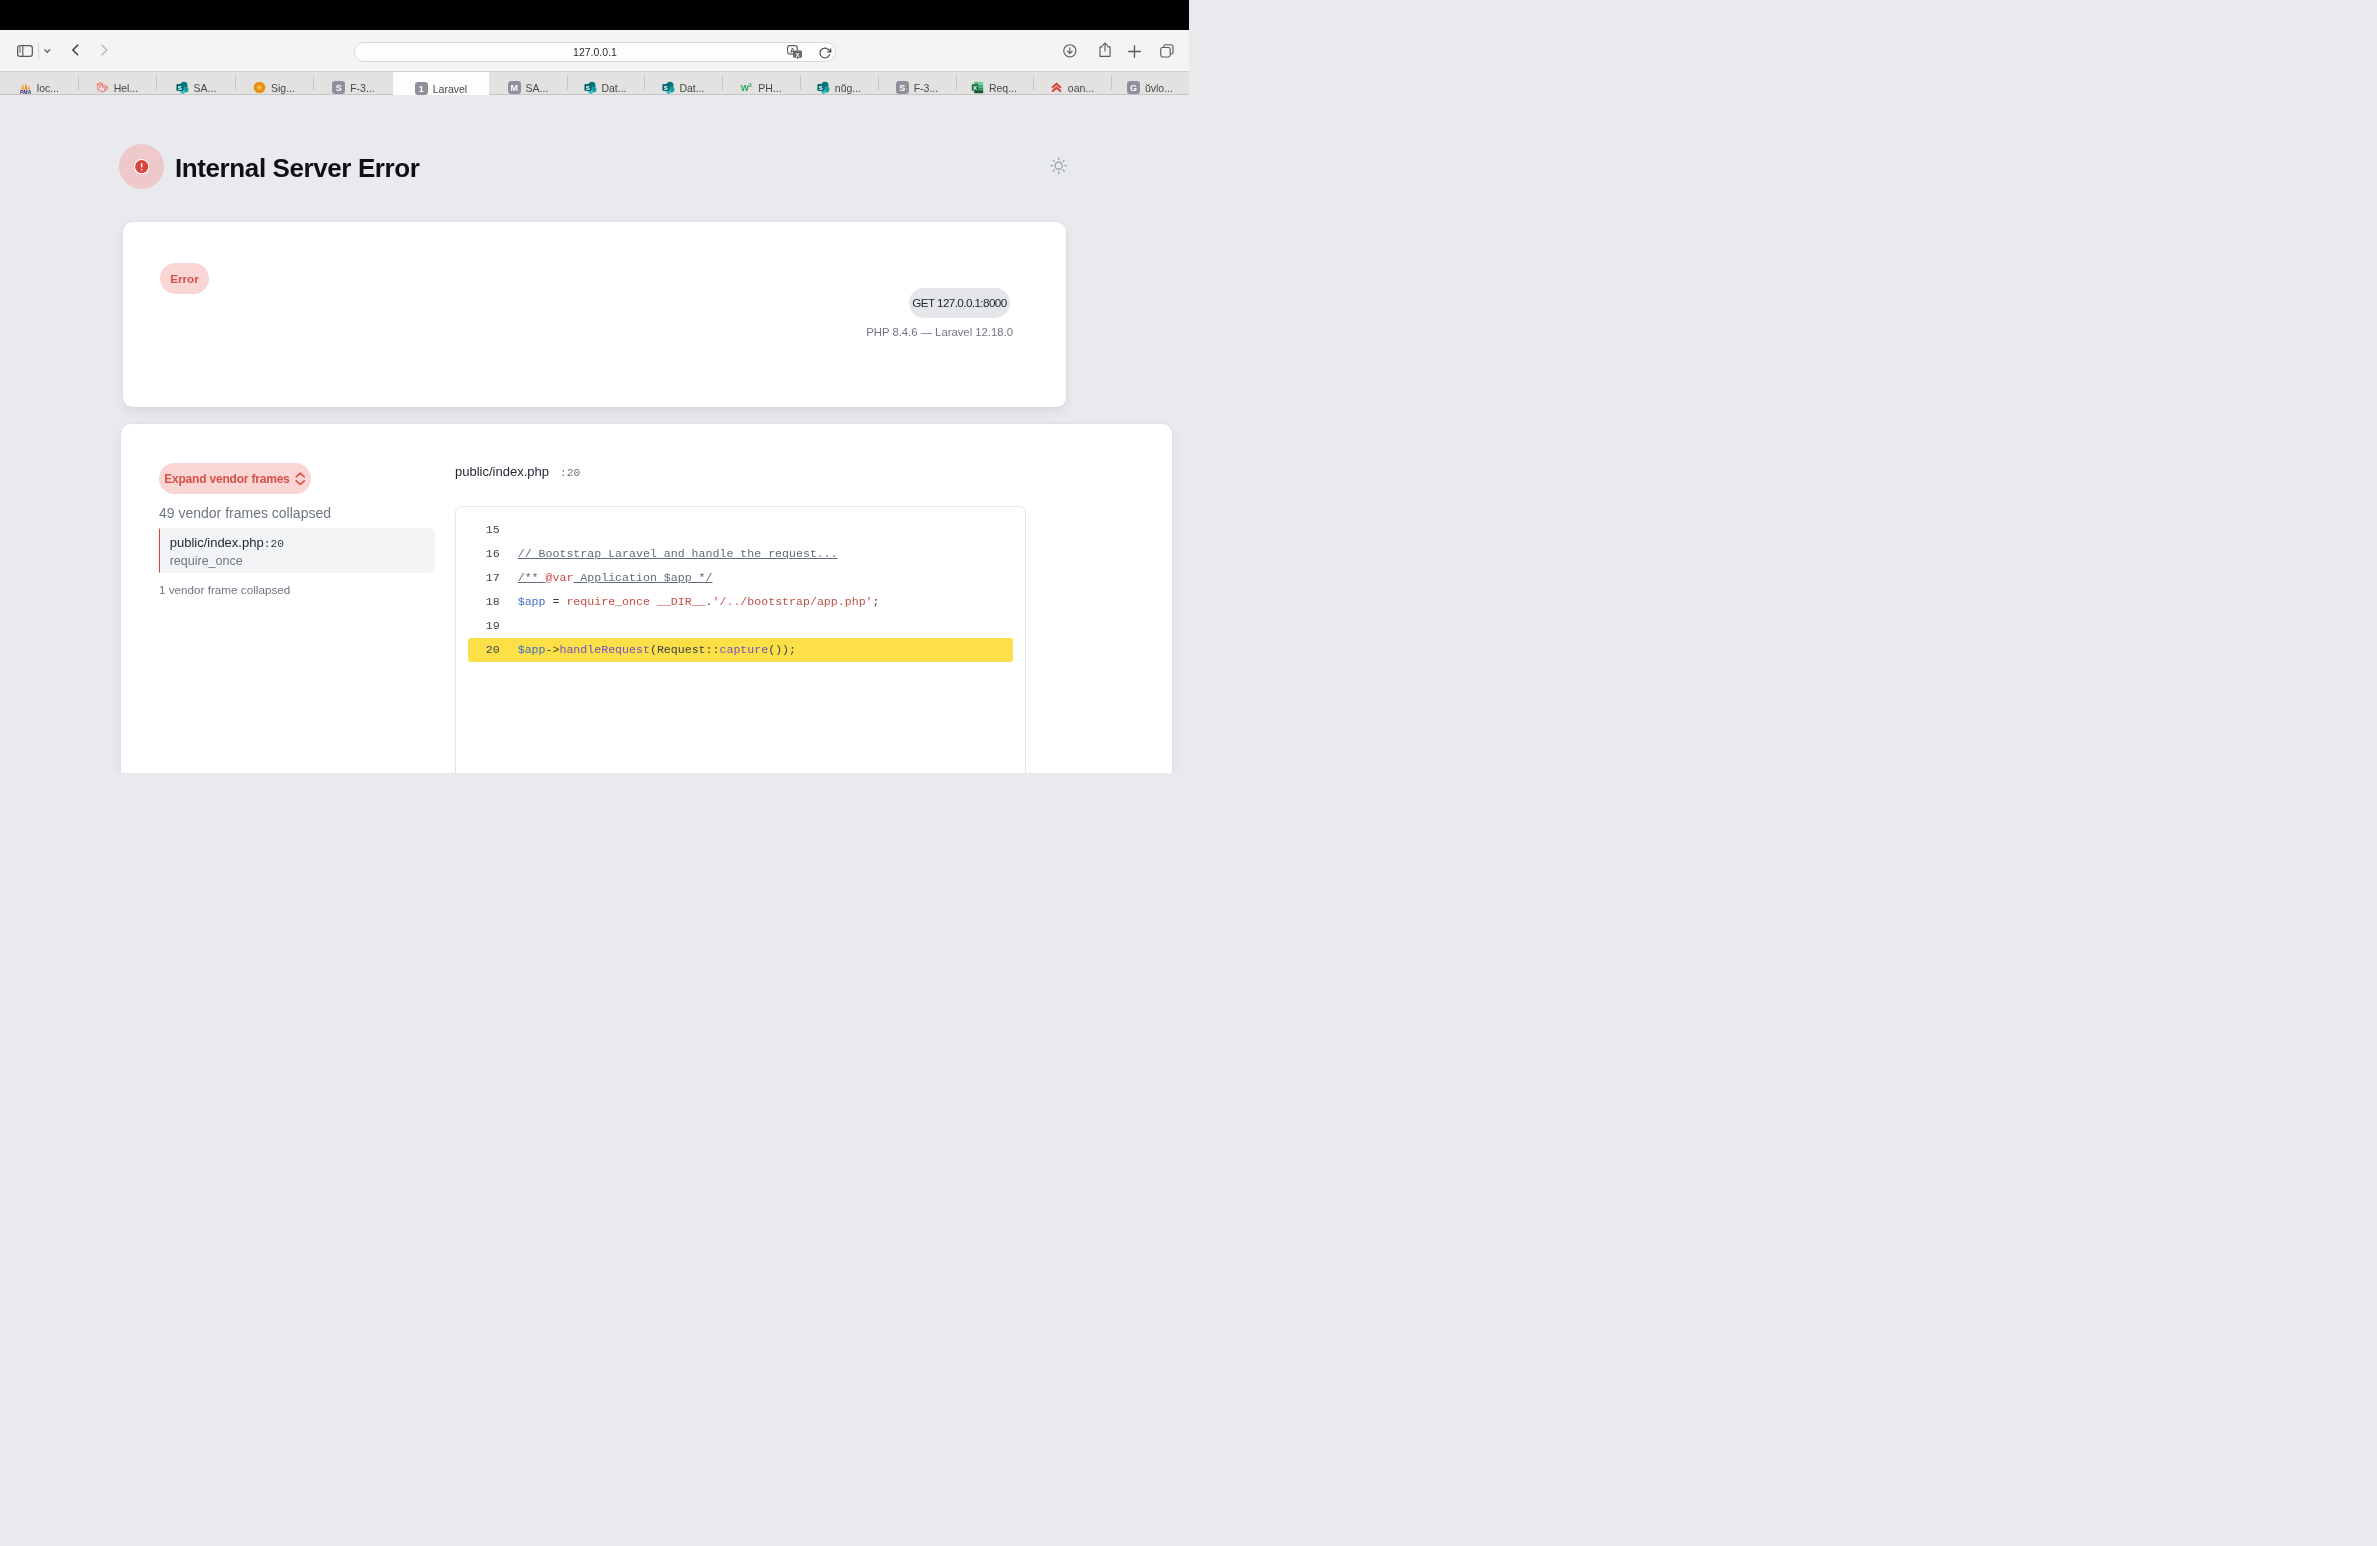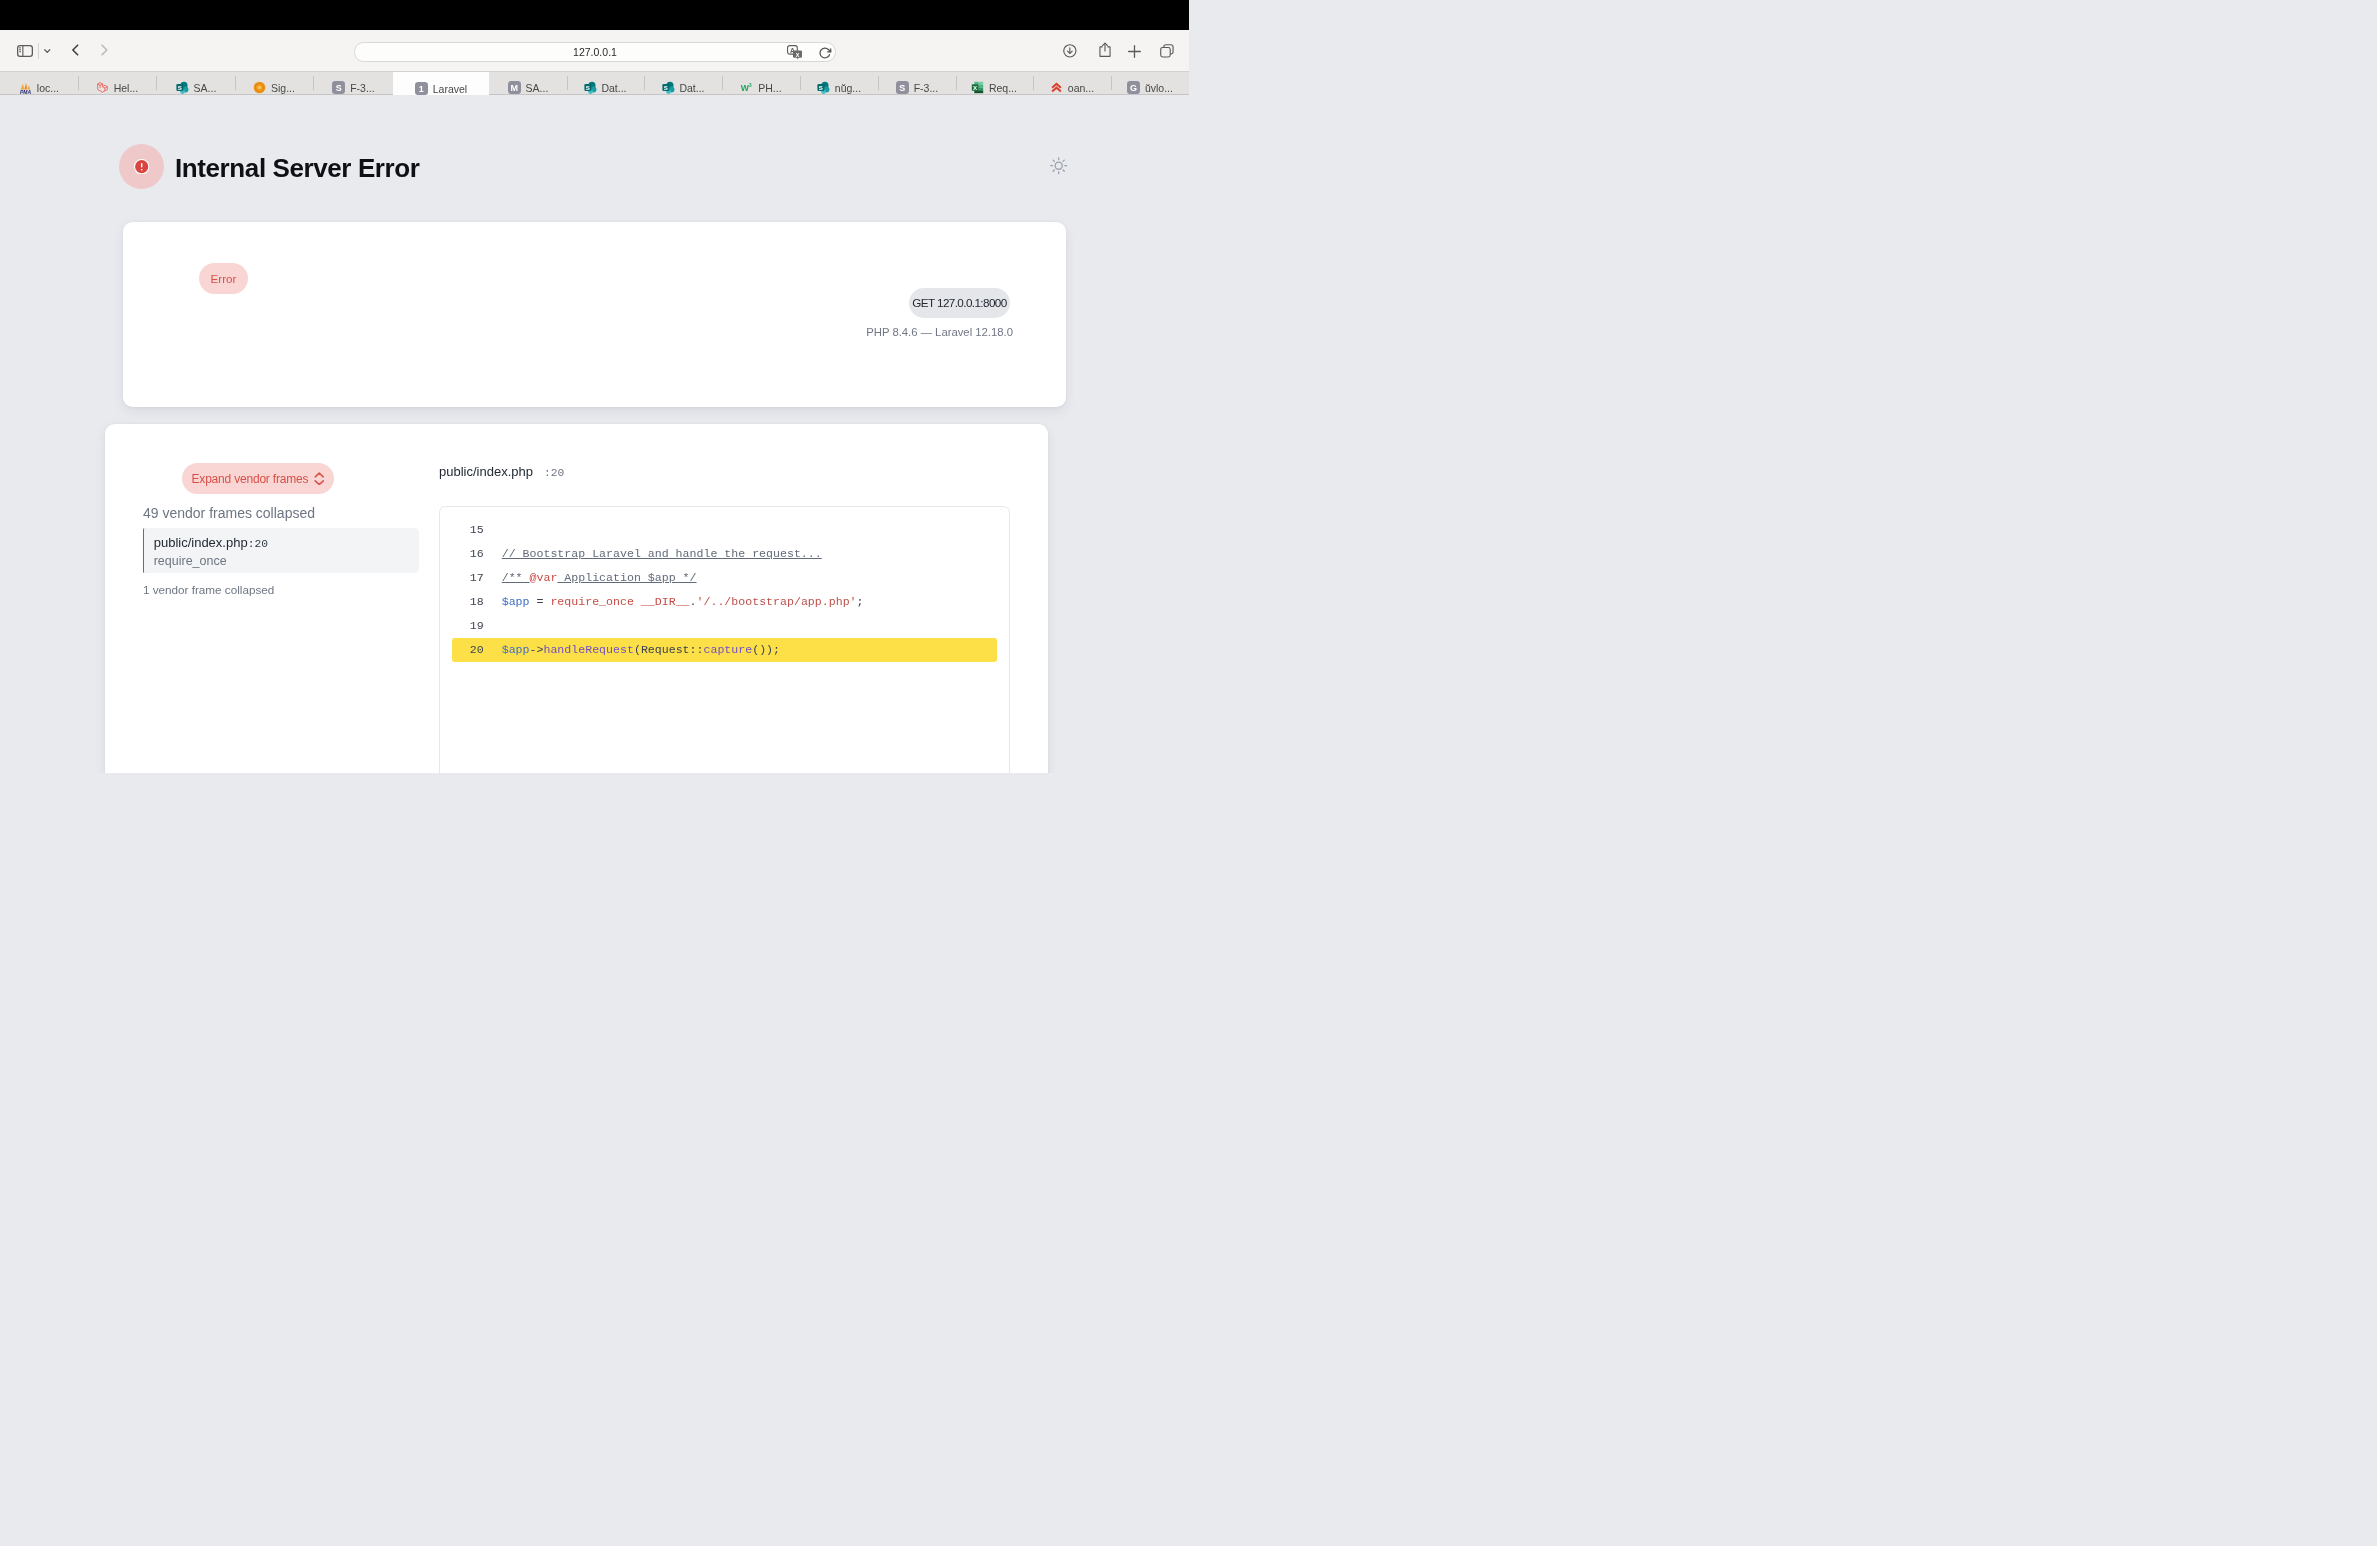--- a/index.html
+++ b/index.html
@@ -18,22 +18,22 @@
 .favsq { width:13px; height:13px; border-radius:3.2px; background:#8f909c; color:#fff; font-size:9px; font-weight:700; display:flex; align-items:center; justify-content:center; flex:0 0 auto; }
 
 #urlbar { left:354px; top:42px; width:482px; height:20px; background:#fdfdfc; border:0.8px solid #d9d8d6; border-radius:9.7px; }
 #urltext { left:0; top:0; width:100%; height:20px; line-height:18.6px; text-align:center; font-size:10.5px; color:#2a2a2a; }
 
 #page { left:0; top:95px; width:1189px; height:678px; background:#e9eaee; }
 #errcircle { left:119px; top:49px; width:45px; height:45px; border-radius:50%; background:#efc8ca; }
 #h1 { left:175px; top:58px; font-size:26px; font-weight:700; color:#0e1015; letter-spacing:-0.4px; }
 .card { position:absolute; background:#fff; border-radius:9.7px; box-shadow:0 4.9px 11.3px rgba(35,45,65,0.07), 0 0.8px 2.4px rgba(35,45,65,0.05); }
 #card1 { left:123px; top:127px; width:943px; height:185px; }
-#card2 { left:105px; top:329px; width:943px; height:453px; }
-.badge { position:absolute; background:#f9d6d4; color:#d85047; font-weight:400;margin-left:39px; }
+#card2 { left:121px; top:329px; width:1051px; height:453px; }
+.badge { position:absolute; background:#f9d6d4; color:#d85047; font-weight:700; }
 #errbadge { left:37px; top:41px; width:49px; height:31px; border-radius:16px; font-size:11.6px; display:flex; align-items:center; justify-content:center; }
 #getchip { position:absolute; right:56px; top:66px; height:29.5px; border-radius:15px; background:#e4e6e9; color:#232832; font-size:11.7px; letter-spacing:-0.6px; line-height:29.5px; padding:0 3.2px; min-width:101px; text-align:center; box-sizing:border-box; }
 #phpline { position:absolute; right:53px; top:104px; font-size:11.3px; color:#707683; }
 #exctitle { position:absolute; left:38px; top:93px; font-size:19px; font-weight:700; color:#10131b; line-height:26px; letter-spacing:-0.1px; }
 
 #expandpill { left:38px; top:39px; width:152px; height:31px; border-radius:16px; display:flex; align-items:center; justify-content:center; gap:5.7px; font-size:12px; letter-spacing:-0.2px; white-space:nowrap; }
 #vf49 { left:38px; top:77px; width:323px; height:24px; font-size:14px; color:#6e7683; display:flex; align-items:center; }
 #framebox { left:38px; top:104px; width:276px; height:45px; background:#f3f4f6; border-left:1.2px solid #d8403a; border-radius:1.6px 4.9px 4.9px 1.6px; }
 #framebox .l1 { position:absolute; left:9.7px; top:6.5px; font-size:13px; color:#232a36; }
 #framebox .l1 .mono { font-family:"Liberation Mono", monospace; font-size:11.3px; color:#323a48; }

